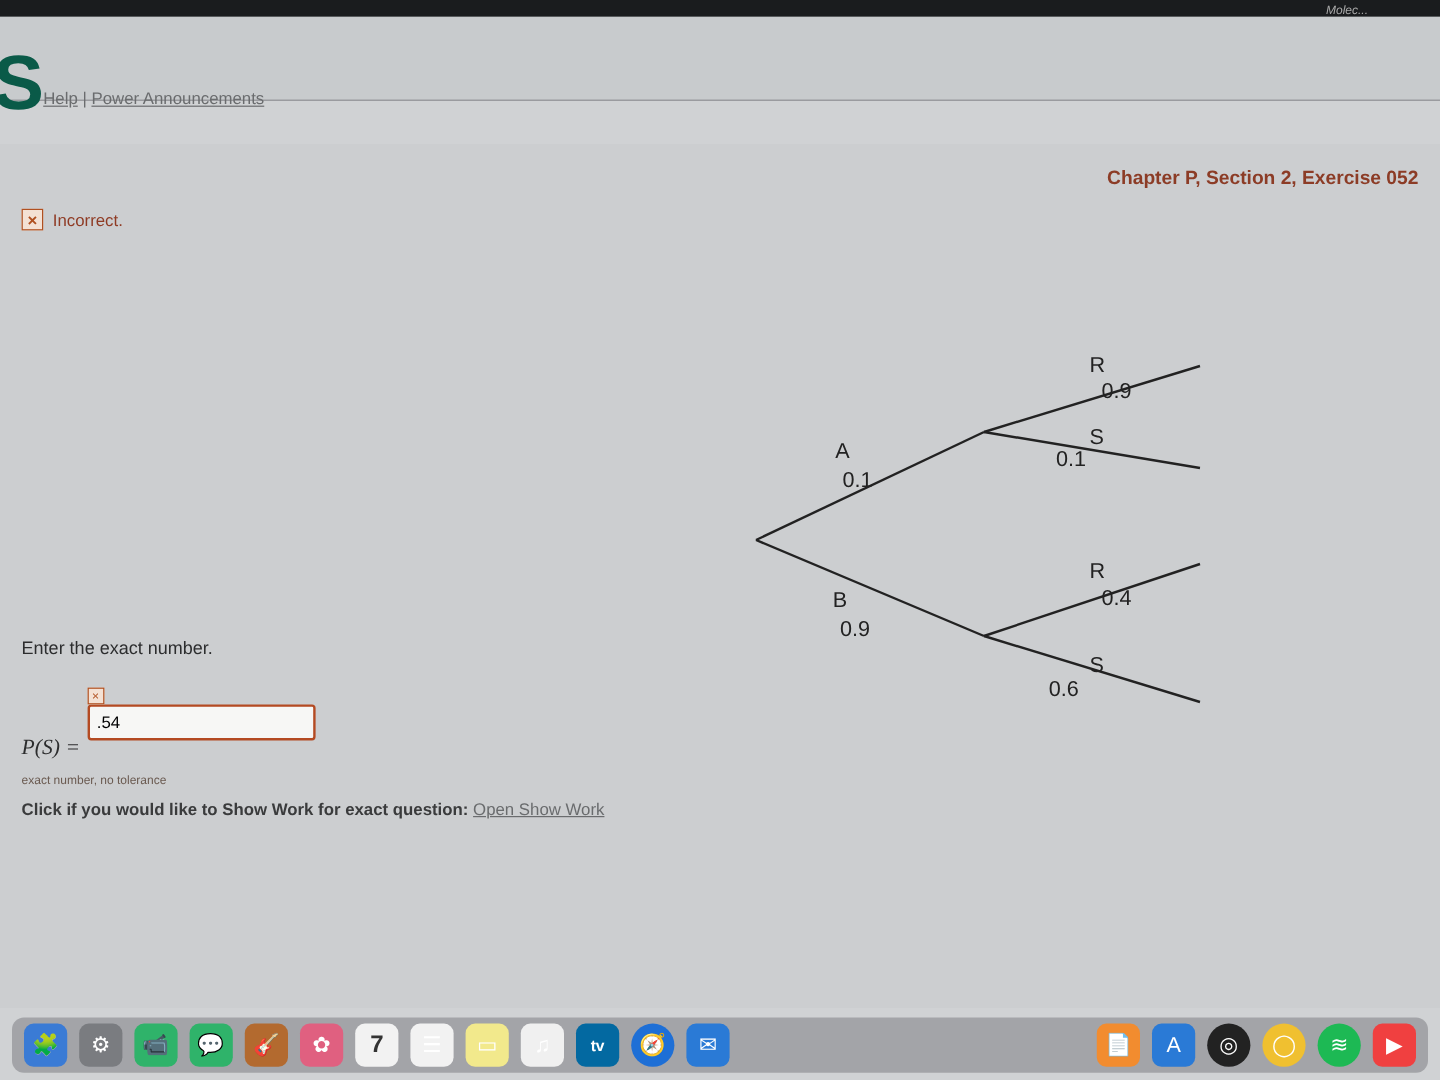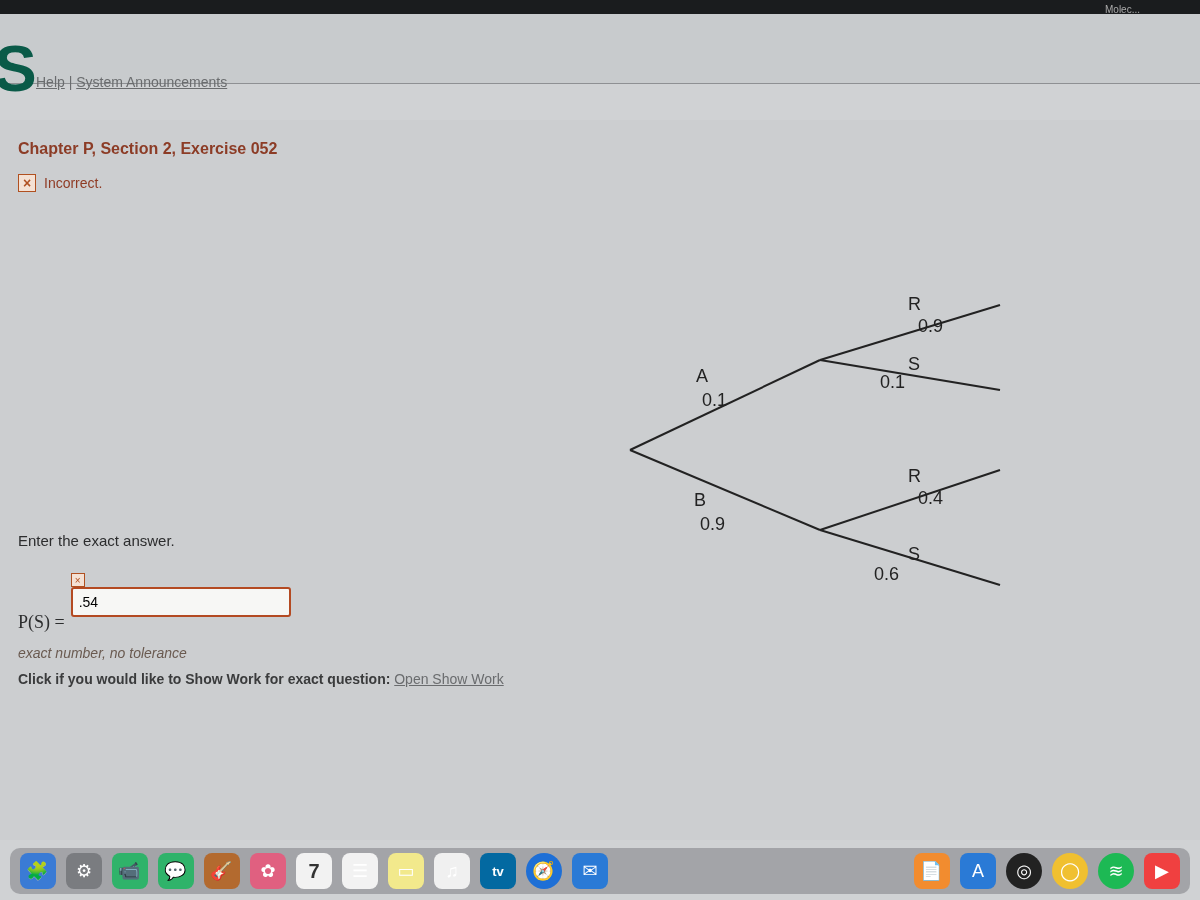--- a/index.html
+++ b/index.html
@@ -12,21 +12,21 @@
     position: relative;
   }
   .top-fragment {
     position: absolute;
     top: 0; left: 0; right: 0;
     height: 14px;
     background: #1a1c1e;
     color: #aaa;
     font-size: 10px;
   }
-  .top-fragment span { position: absolute; right: 60px; top: 4px; }
+  .top-fragment span { position: absolute; right: 60px; top: 4px; font-style: italic; }
   .header {
     position: absolute;
     top: 14px; left: 0; right: 0;
     height: 70px;
     background: #c8cbcd;
     border-bottom: 1px solid #8e9093;
   }
   .site-s {
     position: absolute;
     left: -6px; top: 36px;
@@ -51,51 +51,51 @@
   .header-links a { color: #6a6c6e; text-decoration: underline; }
   .header-links span { color: #6a6c6e; }
   .content {
     position: absolute;
     top: 120px; left: 0; right: 0; bottom: 60px;
     background: #ccced0;
     padding: 20px 18px;
     font-size: 15px;
     color: #2c2d2e;
   }
-  .chapter-title { font-weight: 700; color: #8c3c26; font-size: 16px; }
+  .chapter-title { font-weight: 700; color: #8c3c26; font-size: 16px; text-align: right; }
   .feedback-row { margin-top: 16px; display: flex; align-items: center; gap: 8px; }
   .fb-icon {
     width: 18px; height: 18px; border: 1px solid #b05020;
     display: inline-flex; align-items: center; justify-content: center;
     color: #b05020; font-weight: 700; font-size: 14px; line-height: 1;
     background: #f4e1d4;
   }
   .fb-text { color: #8f3b24; font-size: 14px; }
   .instr { margin-top: 42px; }
   .tree-wrap { position: absolute; left: 620px; top: 160px; width: 460px; height: 340px; }
   .enter-row { margin-top: 340px; }
   .answer-row { margin-top: 22px; display: flex; align-items: center; gap: 6px; }
-  .answer-label { font-family: "Times New Roman", serif; font-size: 18px; margin-top: 41px; }
+  .answer-label { font-style: italic; font-family: "Times New Roman", serif; font-size: 18px; margin-top: 41px; }
   .answer-input-wrap { position: relative; }
   .answer-input {
-    width: 220px; height: 30px;
+    width: 190px; height: 30px;
     padding: 4px 6px;
     border: 2px solid #b44a22;
     border-radius: 3px;
     font-size: 14px;
     background: #f7f7f5;
   }
   .mini-x {
     position: absolute; left: 0; top: -14px;
     width: 14px; height: 14px;
     border: 1px solid #b05020;
     display: flex; align-items: center; justify-content: center;
     font-size: 10px; color: #b05020; background: #f4e1d4;
   }
-  .tolerance { margin-top: 12px; font-style: italic; color: #6a5a50; font-size: 14px; }
+  .tolerance { margin-top: 12px; color: #6a5a50; font-size: 10px; }
   .show-work-row { margin-top: 10px; font-weight: 700; color: #3a3b3c; font-size: 14px; }
   .show-work-row a { color: #6a6c6e; font-weight: 400; text-decoration: underline; margin-left: 0; }
   
   .dock {
     position: absolute;
     left: 10px; right: 10px; bottom: 6px;
     height: 46px;
     background: rgba(80,80,85,0.35);
     border-radius: 10px;
     display: flex;
@@ -118,21 +118,21 @@
 
 <div class="top-fragment">
   <span>Molec...</span>
 </div>
 
 <div class="header">
   <div class="site-s">S</div>
   <div class="header-links">
     <a href="#">Help</a>
     <span> | </span>
-    <a href="#">System Announcements</a>
+    <a href="#">Power Announcements</a>
   </div>
 </div>
 
 <div class="content">
   <div class="chapter-title">Chapter P, Section 2, Exercise 052</div>
 
   <div class="feedback-row">
     <div class="fb-icon">×</div>
     <div class="fb-text">Incorrect.</div>
   </div>
@@ -160,21 +160,21 @@
         <text x="260" y="108">0.1</text>
 
         <text x="288" y="202">R</text>
         <text x="298" y="224">0.4</text>
         <text x="288" y="280">S</text>
         <text x="254" y="300">0.6</text>
       </g>
     </svg>
   </div>
 
-  <div class="enter-row">Enter the exact answer.</div>
+  <div class="enter-row">Enter the exact number.</div>
 
   <div class="answer-row">
     <div class="answer-label">P(S) =</div>
     <div class="answer-input-wrap">
       <div class="mini-x">×</div>
       <input class="answer-input" value=".54" style="">
     </div>
   </div>
 
   <div class="tolerance">exact number, no tolerance</div>

